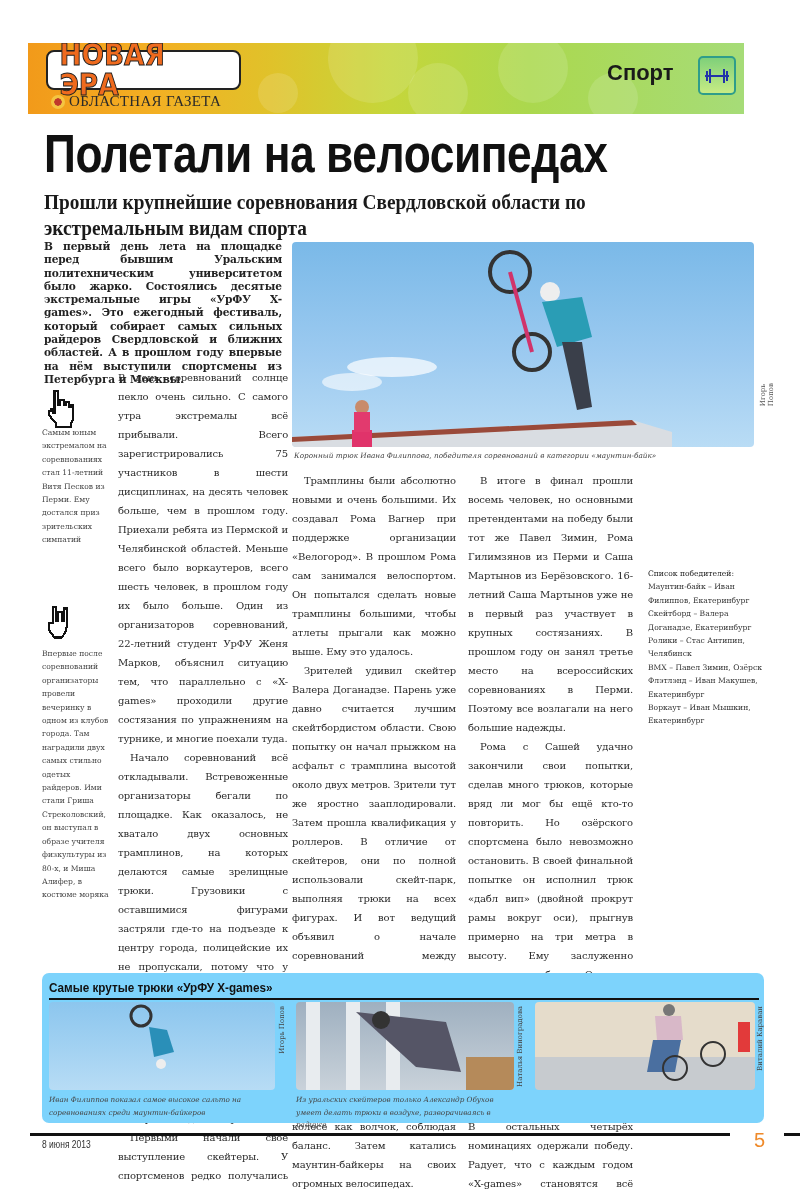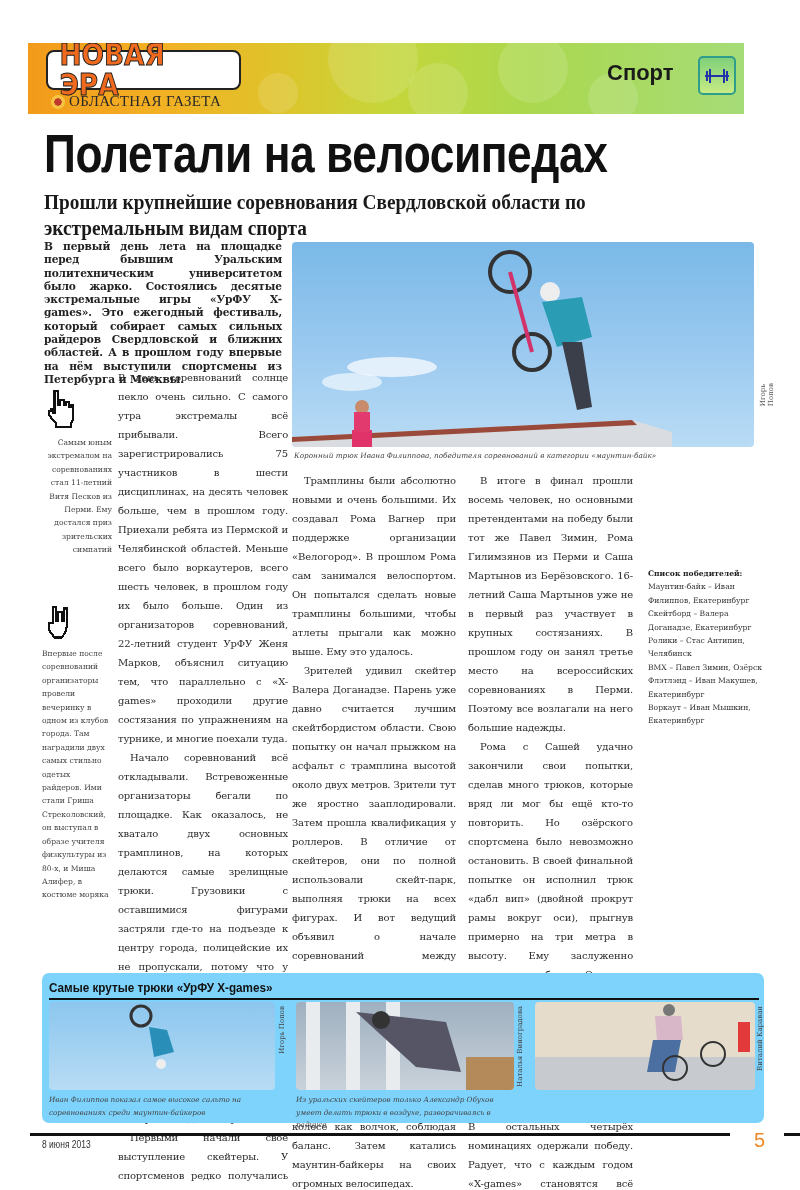--- a/index.html
+++ b/index.html
@@ -36,21 +36,21 @@
   .col p.first { text-indent: 0; }
   .signature { text-align: right; font-weight: bold; text-indent: 0 !important; margin-top: 2px; }
 
   
   .photo { position: absolute; left: 264px; top: 199px; width: 462px; height: 205px; border-radius: 4px; overflow: hidden;
     background: linear-gradient(180deg, #7ab9e8 0%, #9ccaf0 55%, #b9dcf5 100%); }
   .credit-v { position: absolute; writing-mode: vertical-rl; transform: rotate(180deg); font-family: "DejaVu Serif", serif; font-size: 7px; color: #555; }
   .caption { position: absolute; font-style: italic; font-size: 7.3px; color: #444; }
 
   .winners { position: absolute; left: 620px; top: 524px; width: 124px; font-size: 7.6px; line-height: 13.4px; color: #333; }
-  .winners .h { font-weight: bold; color: #222; }
+  .winners .h { font-weight: normal; color: #222; }
 
   
   .box { position: absolute; left: 14px; top: 930px; width: 722px; height: 150px; background: #7dd3fc; border-radius: 7px; }
   .box-title { position: absolute; left: 7px; top: 7px; font-family: "Liberation Sans", sans-serif; font-weight: bold; font-size: 13px; color: #111; transform: scaleX(0.9); transform-origin: left top; }
   .box-rule { position: absolute; left: 7px; right: 5px; top: 25px; height: 2px; background: #111; }
   .thumb { position: absolute; top: 29px; height: 88px; border-radius: 4px; overflow: hidden; }
   .thumb-cap { position: absolute; top: 121px; font-style: italic; font-size: 7.2px; line-height: 12.5px; color: #444; }
 
   
   .footer-rule { position: absolute; left: 2px; top: 1090px; width: 700px; height: 3px; background: #111; }
@@ -89,21 +89,21 @@
   </div>
 
   <h1 class="headline">Полетали на велосипедах</h1>
   <h2 class="subhead">Прошли крупнейшие соревнования Свердловской области по экстремальным видам спорта</h2>
 
   <p class="lead">В первый день лета на площадке перед бывшим Уральским политехническим университетом было жарко. Состоялись десятые экстремальные игры «УрФУ X-games». Это ежегодный фестиваль, который собирает самых сильных райдеров Свердловской и ближних областей. А в прошлом году впервые на нём выступили спортсмены из Петербурга и Москвы.</p>
 
   <svg class="note-icon" style="top:346px;" viewBox="0 0 18 22">
     <path d="M6 1h2v8h1V6h2v3h1V7h2v3h1V9h1v8l-1 2v2H7v-2L5 17l-2-3V12h1v-1h1v2h1z" fill="#fff" stroke="#111" stroke-width="1.2" shape-rendering="crispEdges"></path>
   </svg>
-  <div class="note" style="top:393px;text-align:right;">Самым юным экстремалом на соревнованиях стал 11-летний Витя Песков из Перми. Ему достался приз зрительских симпатий</div>
+  <div class="note" style="top:383px;">Самым юным экстремалом на соревнованиях стал 11-летний Витя Песков из Перми. Ему достался приз зрительских симпатий</div>
 
   <svg class="note-icon" style="top:560px;" viewBox="0 0 18 22">
     <path d="M5 2h2v8h1V5h2v5h1V3h2v9l-1 4-2 3H6l-3-4V11h2z" fill="#fff" stroke="#111" stroke-width="1.2" shape-rendering="crispEdges"></path>
   </svg>
   <div class="note" style="top:604px;">Впервые после соревнований организаторы провели вечеринку в одном из клубов города. Там наградили двух самых стильно одетых райдеров. Ими стали Гриша Стреколовский, он выступал в образе учителя физкультуры из 80-х, и Миша Алифер, в костюме моряка</div>
 
   <div class="col" style="left:90px; top:325px; width:170px;">
     <p class="first">В день соревнований солнце пекло очень сильно. С самого утра экстремалы всё прибывали. Всего зарегистрировались 75 участников в шести дисциплинах, на десять человек больше, чем в прошлом году. Приехали ребята из Пермской и Челябинской областей. Меньше всего было воркаутеров, всего шесть человек, в прошлом году их было больше. Один из организаторов соревнований, 22-летний студент УрФУ Женя Марков, объяснил ситуацию тем, что параллельно с «X-games» проходили другие состязания по упражнениям на турнике, и многие поехали туда.</p>
     <p>Начало соревнований всё откладывали. Встревоженные организаторы бегали по площадке. Как оказалось, не хватало двух основных трамплинов, на которых делаются самые зрелищные трюки. Грузовики с оставшимися фигурами застряли где-то на подъезде к центру города, полицейские их не пропускали, потому что у водителя не было разрешения на перевоз большого груза. Участники, толкаясь, прятались в тени деревьев от безжалостного солнца. Понимая, что публика уже заскучала, организаторы всё-таки решили дать старт.</p>
     <p>Первыми начали своё выступление скейтеры. У спортсменов редко получались трюки, и ведущий никак не мог завести толпу. Обстановка становилась всё хуже, стало скучно. Как вдруг неподалёку зазвучал рёв мотора, и к площадке подъехал грузовик с трамплинами. Экстремалы вздохнули с облегчением – мероприятие спасено.</p>

